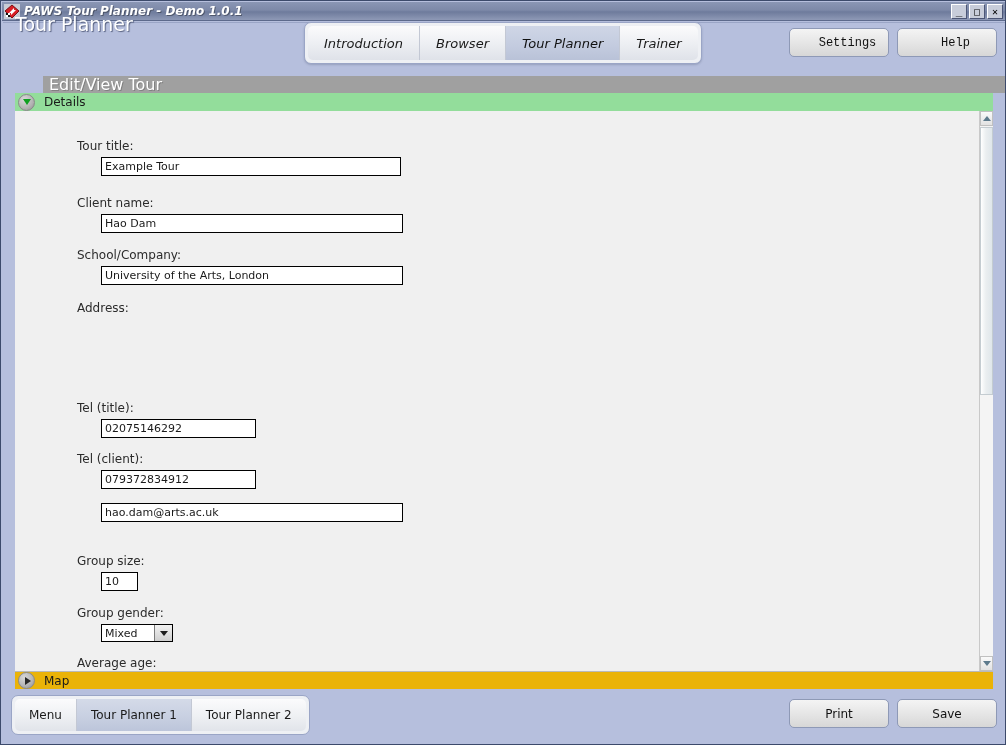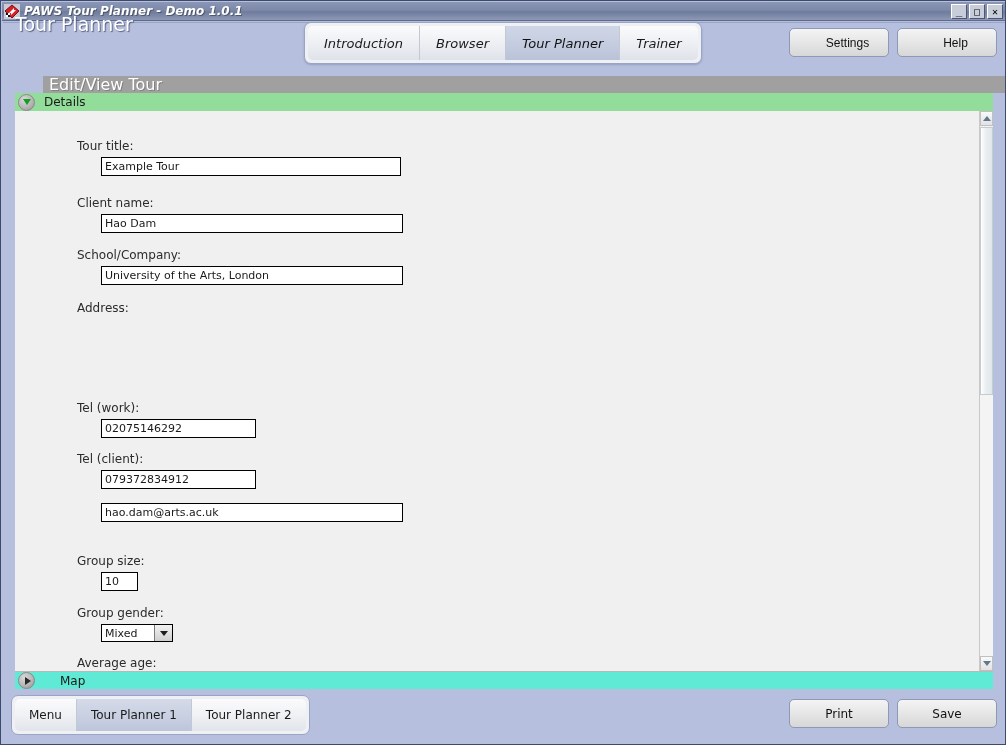--- a/index.html
+++ b/index.html
@@ -147,21 +147,21 @@
   .hbtn {
     width: 100px;
     height: 29px;
     border-radius: 5px;
     border: 1px solid #8e99b6;
     background: linear-gradient(to bottom, #f4f4f4 0%, #e6e6e6 50%, #d7d7d7 100%);
     font-size: 12px;
     color: #111;
     cursor: pointer;
     box-sizing: border-box;
-    font-family: Liberation Sans, sans-serif;
+    font-family: Liberation Mono, monospace;
     padding-left: 23px;
   }
 
   
   .sectionstrip {
     position: absolute;
     left: 14px; top: 75px;
     width: 982px;
     height: 17px;
     background: #a0a0a0;
@@ -181,23 +181,22 @@
     width: 978px;
     height: 18px;
     background: #93dd9b;
     display: flex;
     align-items: center;
     box-sizing: border-box;
   }
   .accordion-hdr.details { top: 92px; }
   .accordion-hdr.map {
     top: 670px;
-    background: #5eead4;
+    background: #eab308;
     border-top: 1px solid #b9b9b9;
-    gap: 16px;
   }
   .acc-toggle {
     width: 17px; height: 17px;
     border-radius: 50%;
     margin-left: 3px;
     margin-right: 9px;
     flex: 0 0 auto;
     background: radial-gradient(circle at 35% 30%, #d8d8d8 0%, #b4b4b4 60%, #8e8e8e 100%);
     border: 1px solid #8a8a8a;
     box-sizing: border-box;
@@ -500,21 +499,21 @@
       <div class="field" style="left:62px; top:137px;">
         <div class="flabel">School/Company:</div>
         <input class="finput" style="width: 302px;" value="University of the Arts, London">
       </div>
 
       <div class="field" style="left:62px; top:190px;">
         <div class="flabel">Address:</div>
       </div>
 
       <div class="field" style="left:62px; top:290px;">
-        <div class="flabel">Tel (work):</div>
+        <div class="flabel">Tel (title):</div>
         <input class="finput" style="width: 155px;" value="02075146292">
       </div>
 
       <div class="field" style="left:62px; top:341px;">
         <div class="flabel">Tel (client):</div>
         <input class="finput" style="width: 155px;" value="079372834912">
       </div>
 
       <div class="field" style="left:62px; top:392px;">
         <input class="finput" style="width: 302px;" value="hao.dam@arts.ac.uk">

